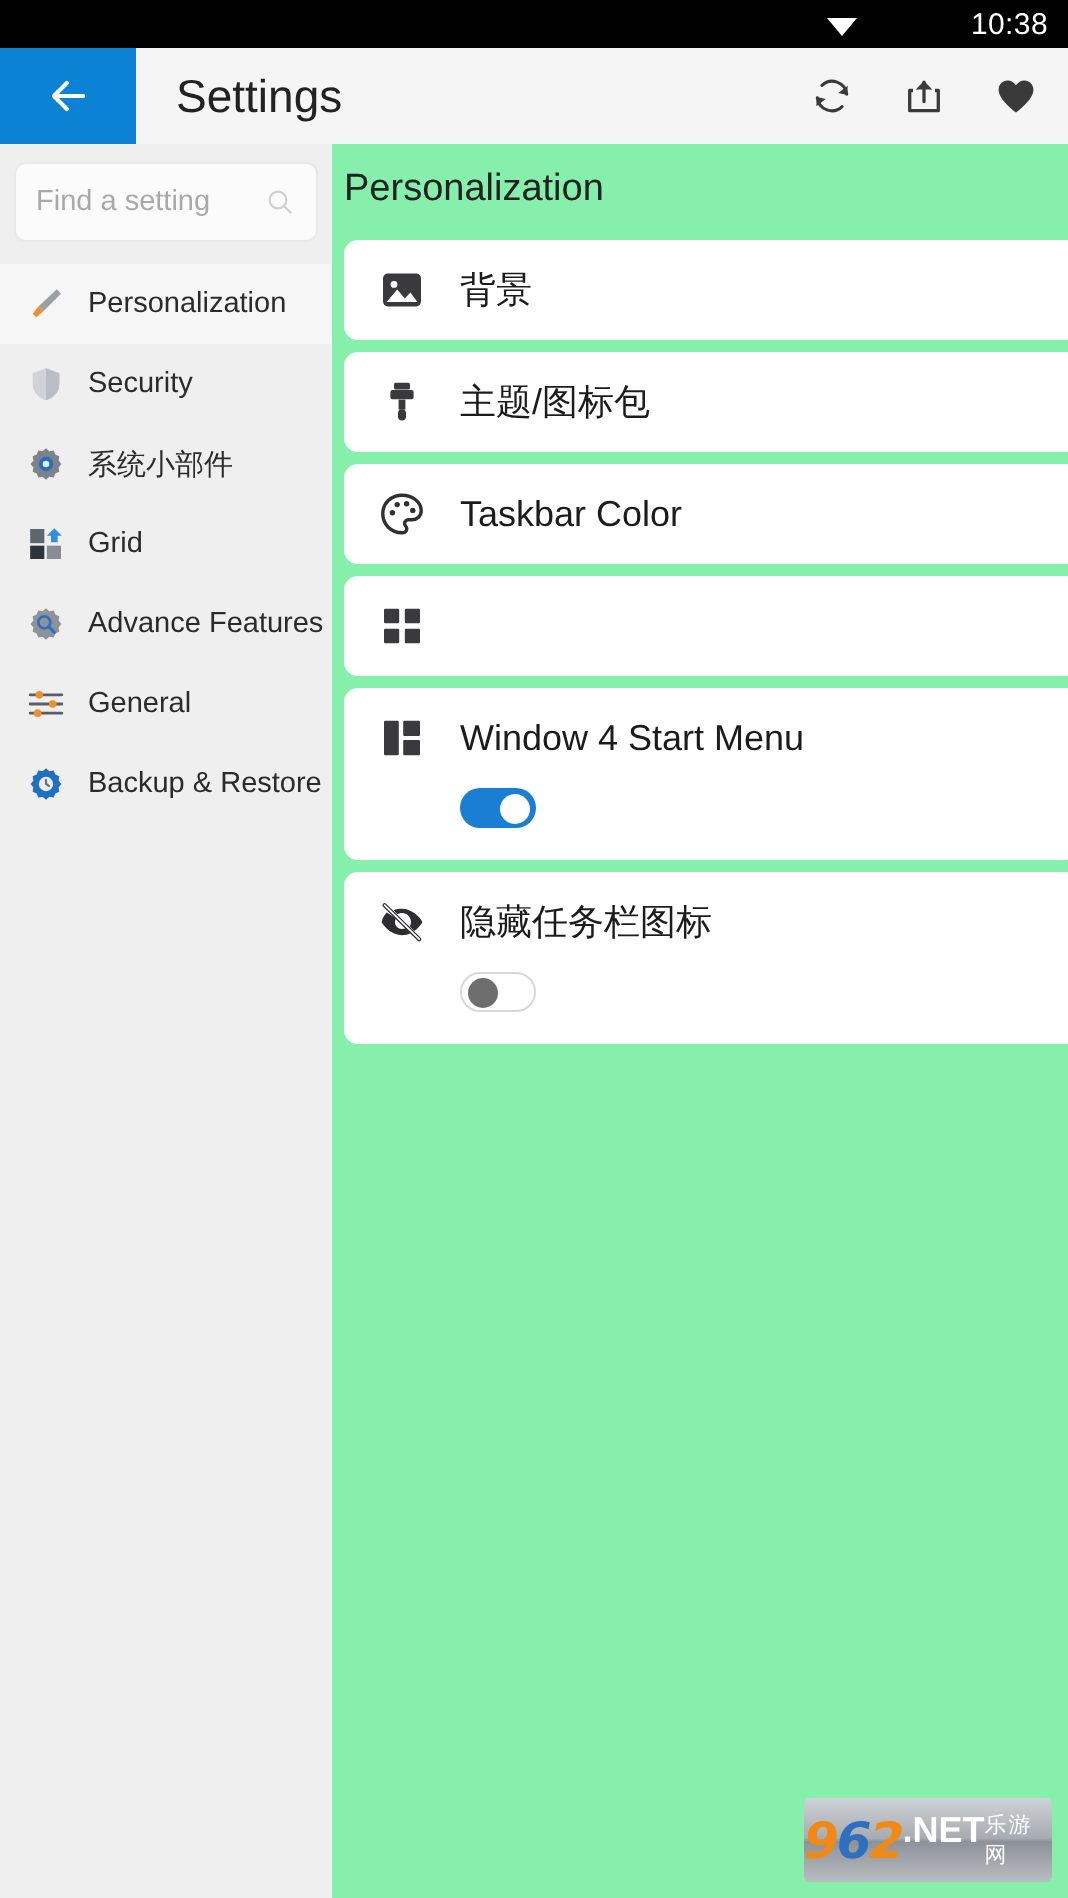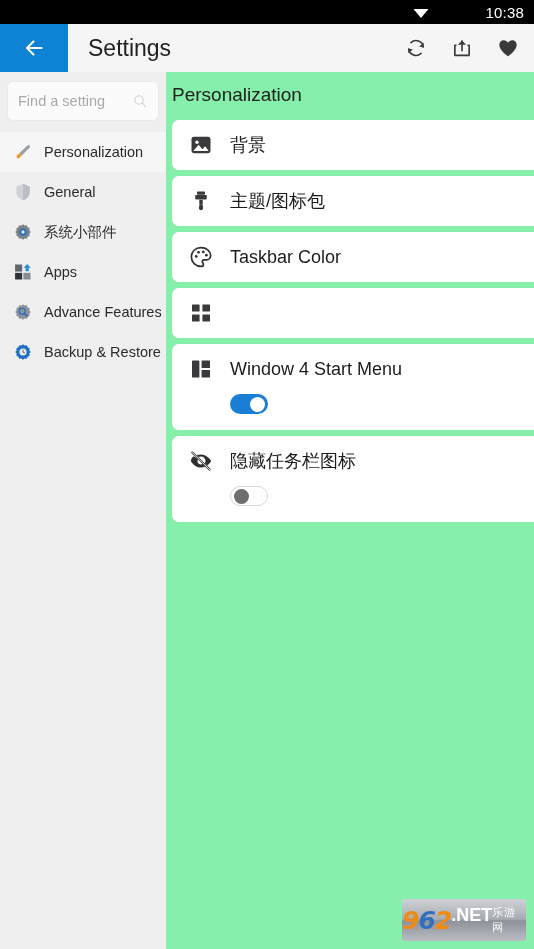--- a/index.html
+++ b/index.html
@@ -303,21 +303,21 @@
       <span class="nlabel">Personalization</span>
     </div>
 
     <div class="nav-item">
       <span class="nico">
         <svg width="20" height="20" viewBox="0 0 24 24">
           <path d="M12 2.5 L20 5.5 V12 C20 17 16.4 20.3 12 21.8 C7.6 20.3 4 17 4 12 V5.5 Z" fill="#cfd3d8"></path>
           <path d="M12 2.5 L20 5.5 V12 C20 17 16.4 20.3 12 21.8 Z" fill="#b9bec4"></path>
         </svg>
       </span>
-      <span class="nlabel">General</span>
+      <span class="nlabel">Security</span>
     </div>
 
     <div class="nav-item">
       <span class="nico">
         <svg width="20" height="20" viewBox="0 0 24 24">
           <path d="M12 2.6 L14 4.3 L16.6 3.9 L17.6 6.3 L20 7.4 L19.6 10 L21.3 12 L19.6 14 L20 16.6 L17.6 17.7 L16.6 20.1 L14 19.7 L12 21.4 L10 19.7 L7.4 20.1 L6.4 17.7 L4 16.6 L4.4 14 L2.7 12 L4.4 10 L4 7.4 L6.4 6.3 L7.4 3.9 L10 4.3 Z" fill="#7d8388"></path>
           <circle cx="12" cy="12" r="4.3" fill="#1f6fc4"></circle>
           <circle cx="12" cy="12" r="2" fill="#e9eef3"></circle>
         </svg>
       </span>
@@ -326,34 +326,45 @@
 
     <div class="nav-item">
       <span class="nico">
         <svg width="20" height="20" viewBox="0 0 24 24">
           <rect x="2.5" y="3" width="8.5" height="8.5" fill="#5f666c"></rect>
           <rect x="2.5" y="13" width="8.5" height="8" fill="#2f3438"></rect>
           <rect x="12.5" y="13" width="8.5" height="8" fill="#878d93"></rect>
           <path d="M17 2.5 L21.5 7 H19 V11 H15 V7 H12.5 Z" fill="#2f8fd8"></path>
         </svg>
       </span>
-      <span class="nlabel">Apps</span>
+      <span class="nlabel">Grid</span>
     </div>
 
     <div class="nav-item">
       <span class="nico">
         <svg width="20" height="20" viewBox="0 0 24 24">
           <path d="M12 2.6 L14 4.3 L16.6 3.9 L17.6 6.3 L20 7.4 L19.6 10 L21.3 12 L19.6 14 L20 16.6 L17.6 17.7 L16.6 20.1 L14 19.7 L12 21.4 L10 19.7 L7.4 20.1 L6.4 17.7 L4 16.6 L4.4 14 L2.7 12 L4.4 10 L4 7.4 L6.4 6.3 L7.4 3.9 L10 4.3 Z" fill="#8d9399"></path>
           <circle cx="11" cy="11" r="3.6" fill="none" stroke="#2f6fc0" stroke-width="1.6"></circle>
           <path d="M13.6 13.6 L17 17" stroke="#2f6fc0" stroke-width="1.9" stroke-linecap="round"></path>
         </svg>
       </span>
       <span class="nlabel">Advance Features</span>
     </div>
 
+    <div class="nav-item">
+      <span class="nico">
+        <svg width="20" height="20" viewBox="0 0 24 24">
+          <path d="M2.5 6.5 H21.5 M2.5 12 H21.5 M2.5 17.5 H21.5" stroke="#585e63" stroke-width="1.7" stroke-linecap="round"></path>
+          <circle cx="8" cy="6.5" r="2.3" fill="#f0902a"></circle>
+          <circle cx="16" cy="12" r="2.3" fill="#f0902a"></circle>
+          <circle cx="7" cy="17.5" r="2.3" fill="#f0902a"></circle>
+        </svg>
+      </span>
+      <span class="nlabel">General</span>
+    </div>
 
     <div class="nav-item">
       <span class="nico">
         <svg width="20" height="20" viewBox="0 0 24 24">
           <path d="M12 2.6 L14 4.3 L16.6 3.9 L17.6 6.3 L20 7.4 L19.6 10 L21.3 12 L19.6 14 L20 16.6 L17.6 17.7 L16.6 20.1 L14 19.7 L12 21.4 L10 19.7 L7.4 20.1 L6.4 17.7 L4 16.6 L4.4 14 L2.7 12 L4.4 10 L4 7.4 L6.4 6.3 L7.4 3.9 L10 4.3 Z" fill="#1f6fc4"></path>
           <circle cx="12" cy="12" r="4.3" fill="#e9eef3"></circle>
           <path d="M12 9.5 V12 L13.8 13.2" stroke="#6b7177" stroke-width="1.3" fill="none" stroke-linecap="round"></path>
         </svg>
       </span>
       <span class="nlabel">Backup &amp; Restore</span>

